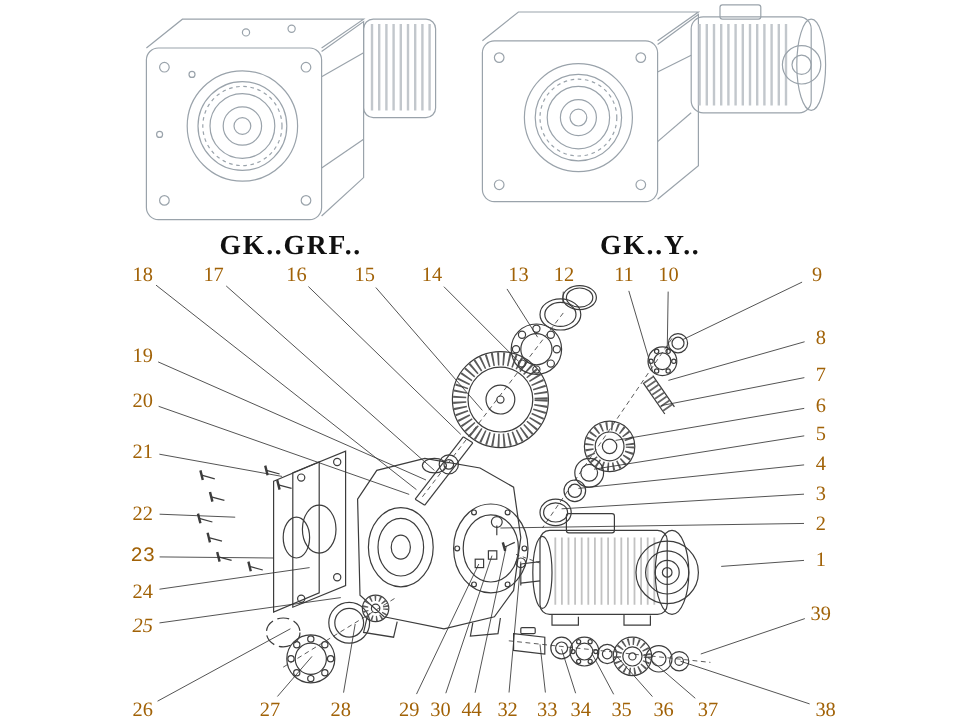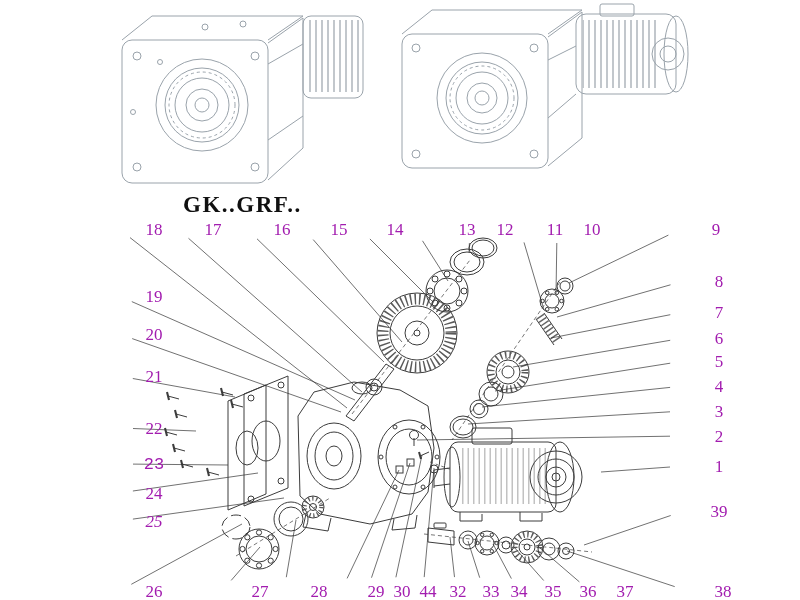--- a/index.html
+++ b/index.html
@@ -5,22 +5,22 @@
 <style>
   html,body{margin:0;padding:0;background:#ffffff;}
   .stage{position:relative;width:736px;height:600px;background:#fff;overflow:hidden;
          font-family:"Liberation Serif",serif;}
   #artwork{position:absolute;left:0;top:0;width:800px;height:600px;}
   .variant-title{position:absolute;font-weight:bold;font-size:23px;letter-spacing:1.5px;
                  color:#101010;white-space:nowrap;}
   .variant-title.grf{left:183px;top:192px;}
   .variant-title.y{left:500px;top:192px;}
   #callout-layer{position:absolute;left:0;top:0;width:800px;height:600px;}
-  .callout{position:absolute;transform:translate(-50%,-50%);font-size:17px;color:#a21caf;
-           line-height:1;white-space:nowrap;margin-left:35px;}
+  .callout{position:absolute;transform:translate(-50%,-50%);font-size:17px;color:#a16207;
+           line-height:1;white-space:nowrap;}
 </style>
 </head>
 <body>
 
 <div class="stage">
 
   <svg id="artwork" viewBox="0 0 800 600" xmlns="http://www.w3.org/2000/svg">
 
     <g stroke="#9aa3ab" fill="none" stroke-width="1">
       <path d="M122,40 L152,16 L303,16 L268,40"></path>
@@ -288,20 +288,21 @@
         <line x1="454.5" y1="577.1" x2="450" y2="537"></line>
         <line x1="479.7" y1="577.7" x2="468" y2="541"></line>
         <line x1="511.4" y1="578.6" x2="493" y2="544"></line>
         <line x1="543.7" y1="580.5" x2="514" y2="547"></line>
         <line x1="579.4" y1="581.9" x2="540" y2="548"></line>
         <line x1="674.7" y1="586.6" x2="567" y2="551"></line>
       </g>
   </svg>
 
   <div class="variant-title grf">GK..GRF..</div>
+  <div class="variant-title y">GK..Y..</div>
 
   <div id="callout-layer">
       <span class="callout" style="left: 119px; top: 229px;">18</span>
       <span class="callout" style="left: 178px; top: 229px;">17</span>
       <span class="callout" style="left: 247px; top: 229px;">16</span>
       <span class="callout" style="left: 304px; top: 229px;">15</span>
       <span class="callout" style="left: 360px; top: 229px;">14</span>
       <span class="callout" style="left: 432px; top: 229px;">13</span>
       <span class="callout" style="left: 470px; top: 229px;">12</span>
       <span class="callout" style="left: 520px; top: 229px;">11</span>

